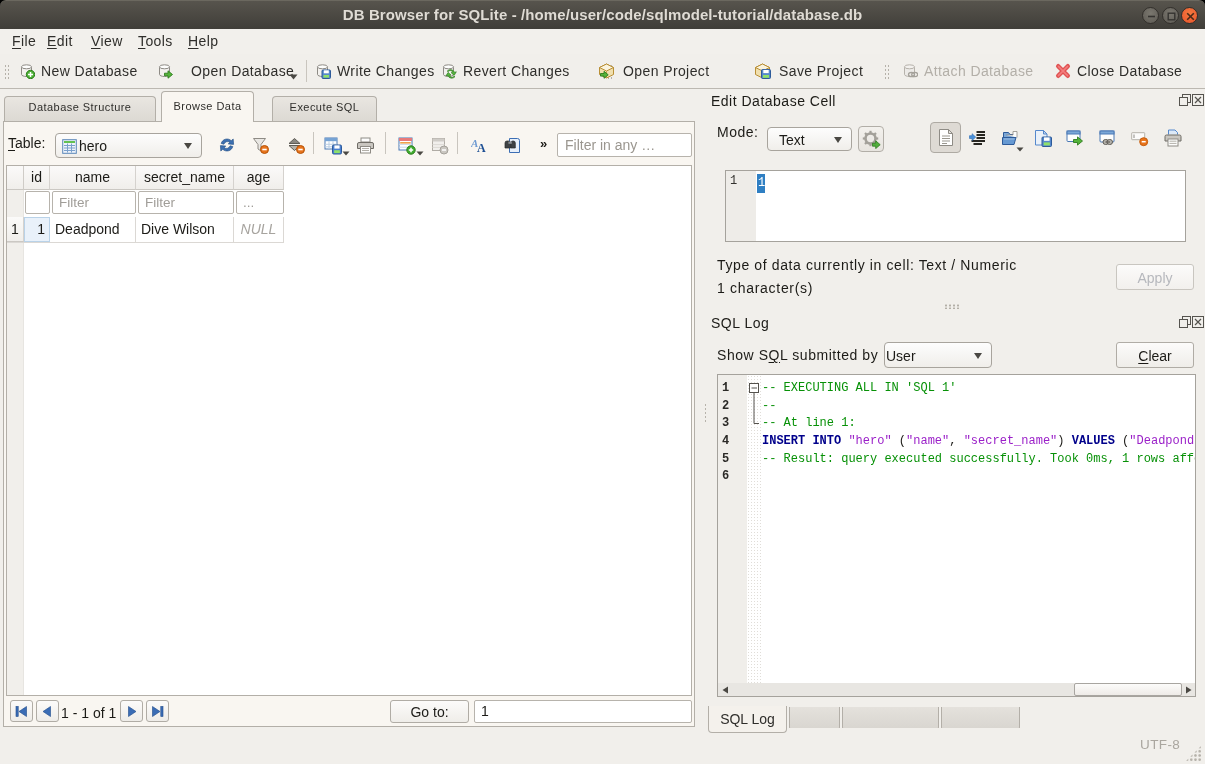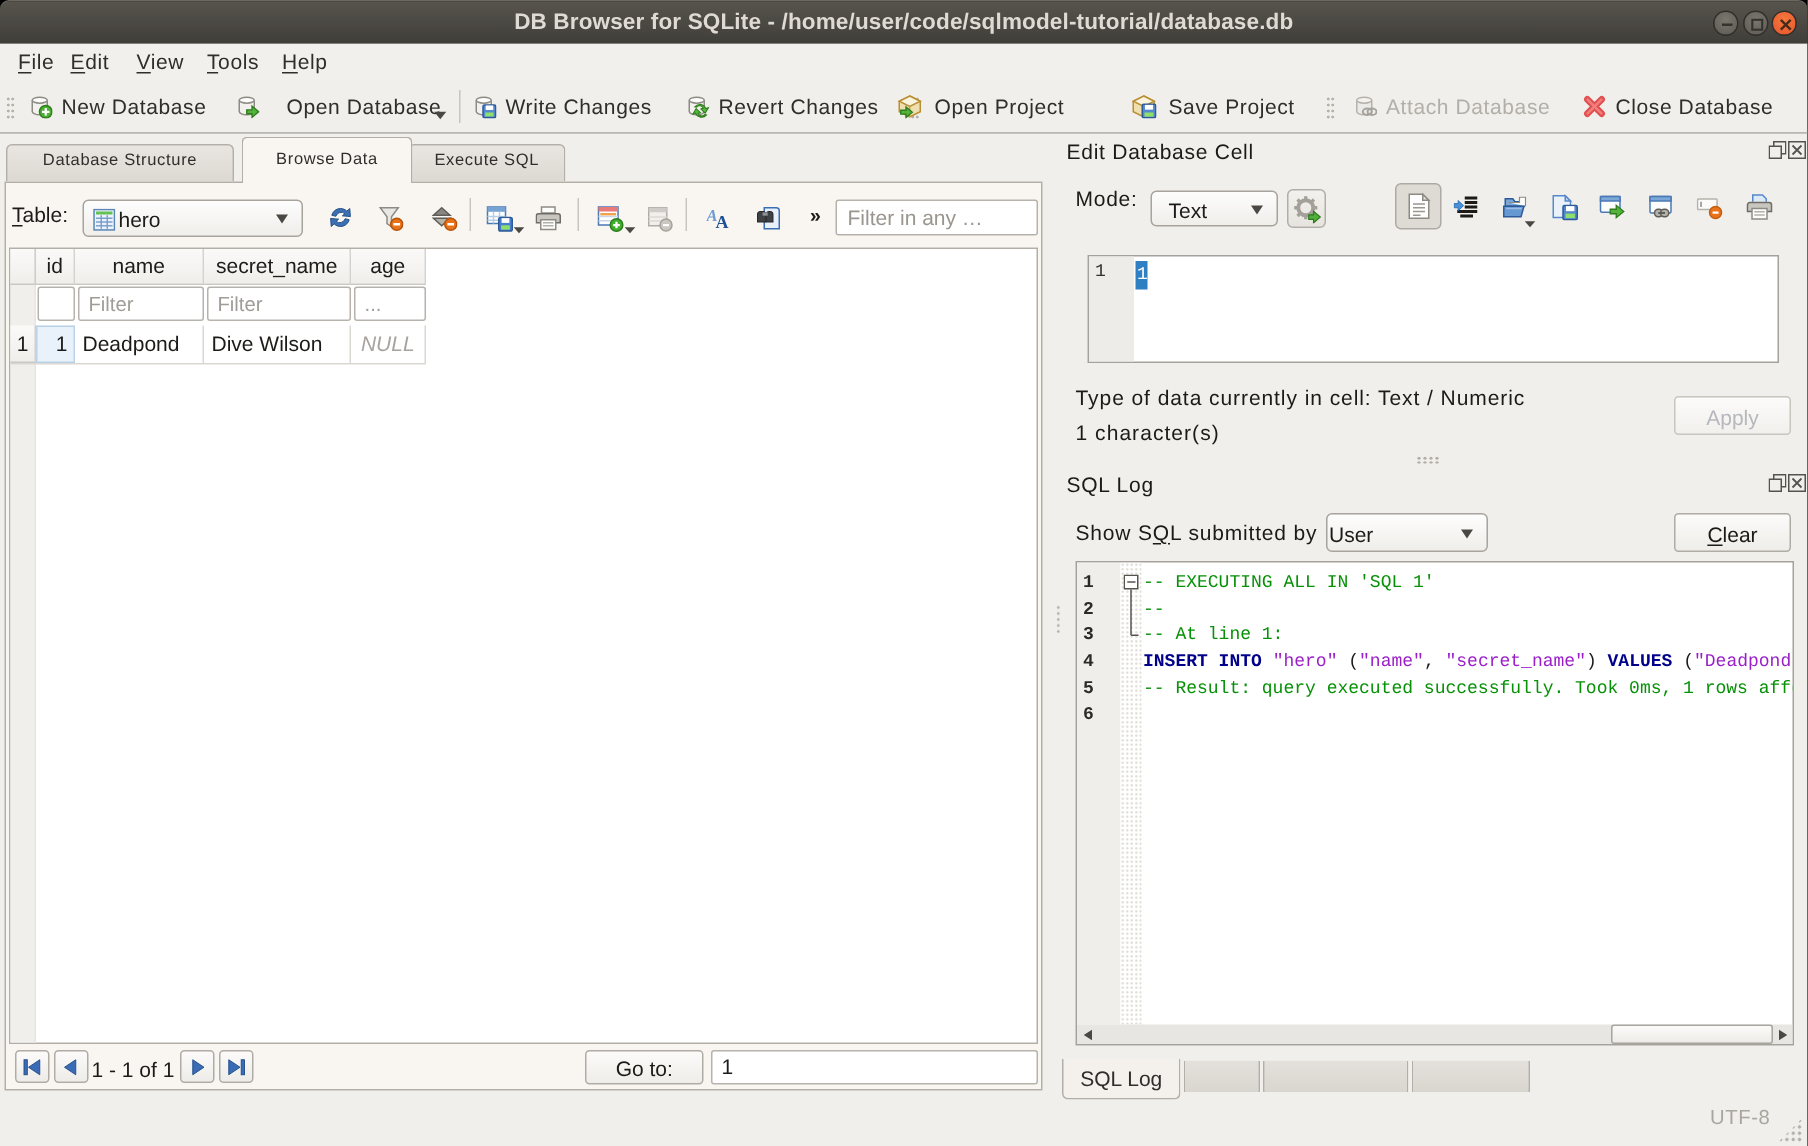--- a/index.html
+++ b/index.html
@@ -125,21 +125,21 @@
   <div class="tbitem" style="left:315px;">
     <svg width="16" height="16" viewBox="0 0 16 16">
         <path d="M2.5 3.8 v7.6 c0 1.2 2.3 2.1 5 2.1 s5-0.9 5-2.1 V3.8" fill="#f3f1ee" stroke="#8e8b85"></path>
         <ellipse cx="7.5" cy="3.8" rx="5" ry="2" fill="#fdfdfc" stroke="#8e8b85"></ellipse>
         <rect x="7" y="7" width="8.5" height="8.5" rx="1" fill="#5588cc" stroke="#2d5a99"></rect>
         <rect x="8.8" y="7.3" width="5" height="3" fill="#fff"></rect>
         <rect x="8.5" y="12" width="5.5" height="2.6" fill="#8fe06a"></rect>
       </svg>
     <span>Write Changes</span>
   </div>
-  <div class="tbitem" style="left:457px;justify-content:space-between;">
+  <div class="tbitem" style="left:441px;justify-content:space-between;">
     <svg width="16" height="16" viewBox="0 0 16 16">
         <path d="M2.5 3.8 v7.6 c0 1.2 2.3 2.1 5 2.1 s5-0.9 5-2.1 V3.8" fill="#f3f1ee" stroke="#8e8b85"></path>
         <ellipse cx="7.5" cy="3.8" rx="5" ry="2" fill="#fdfdfc" stroke="#8e8b85"></ellipse>
         <path d="M6.2 8.2 a4.3 4.3 0 0 1 7.3 1.2 l1.8 -0.6 -2.2 3.6 -2.9 -2.7 1.6 -0.5 a2.6 2.6 0 0 0 -4.4 -0.8 z" fill="#57b840" stroke="#2e7d1d" stroke-width="0.7"></path>
         <path d="M14 13.6 a4.3 4.3 0 0 1 -7.3 -1.2 l-1.8 0.6 2.2 -3.6 2.9 2.7 -1.6 0.5 a2.6 2.6 0 0 0 4.4 0.8 z" fill="#57b840" stroke="#2e7d1d" stroke-width="0.7"></path>
       </svg>
     <span>Revert Changes</span>
   </div>
   <div class="tbitem" style="left:598px;">
     <svg width="17" height="16" viewBox="0 0 17 16">
@@ -174,21 +174,21 @@
     <svg width="16" height="16" viewBox="0 0 16 16">
         <path d="M3.2 3.2 L12.8 12.8 M12.8 3.2 L3.2 12.8" stroke="#e05252" stroke-width="4.4" stroke-linecap="round"></path>
         <path d="M3.4 3.4 L12.6 12.6 M12.6 3.4 L3.4 12.6" stroke="#f37d7d" stroke-width="1.6" stroke-linecap="round"></path>
       </svg>
     <span style="margin-left:0px;">Close Database</span>
   </div>
 </div>
 <div id="main"></div>
 <div class="tab inactive" style="left:4px; width:152px;">Database Structure</div>
 <div class="tab inactive" style="left:272px; width:105px;">Execute SQL</div>
-<div class="tab active" style="left:161px; width:114px;">Browse Data</div>
+<div class="tab active" style="left:161px; width:93px;">Browse Data</div>
 <div id="leftpane">
 
   <div class="abs" style="left:4px; top:13px; font-size:14px;"><u style="text-underline-offset:2px;">T</u>able:</div>
   <div class="combo" style="left:51px; top:11px; width:147px; height:25px;">
     <svg class="abs" style="left:6px; top:5px;" width="15" height="15" viewBox="0 0 15 15">
       <rect x="0.7" y="0.7" width="13.6" height="13.6" fill="#eef3fa" stroke="#5b87b8"></rect>
       <rect x="2" y="2" width="11" height="2" fill="#62c152"></rect>
       <g stroke="#7aa0cc">
           <line x1="2" y1="6.5" x2="13" y2="6.5"></line>
           <line x1="2" y1="9" x2="13" y2="9"></line>

